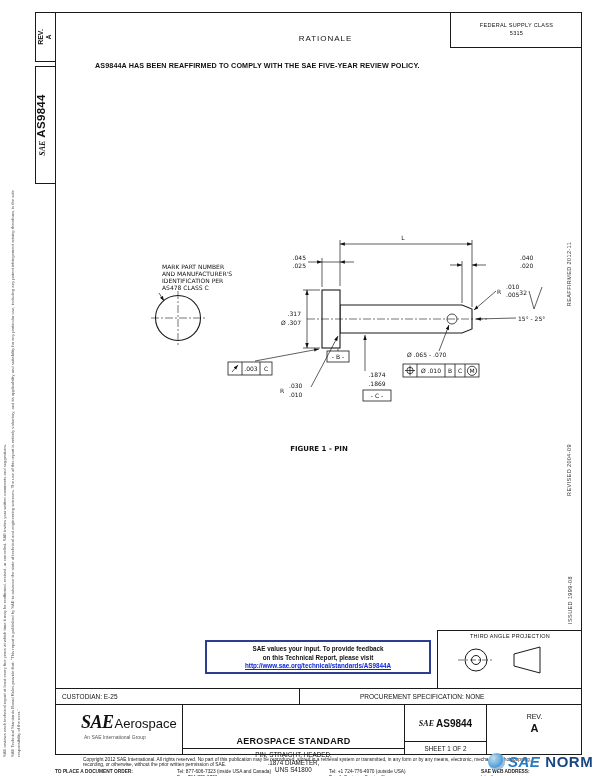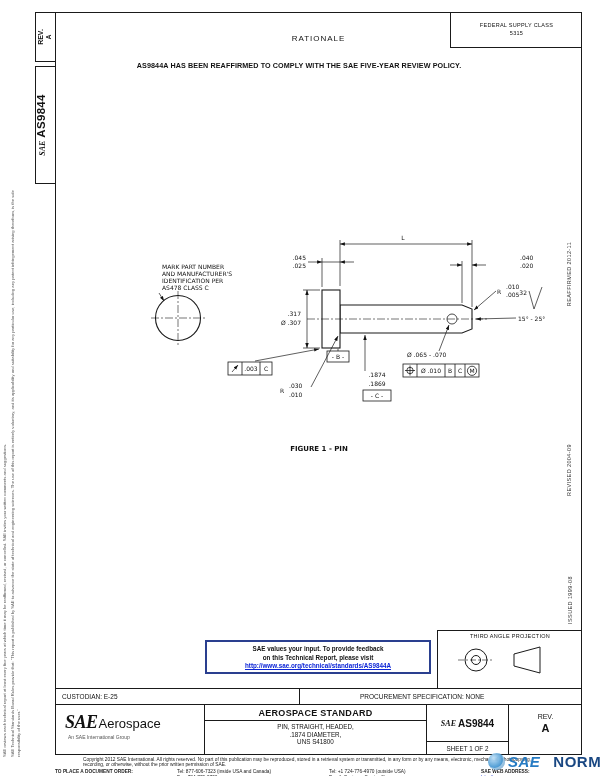--- a/index.html
+++ b/index.html
@@ -20,25 +20,25 @@
   .margin-col{position:absolute;width:575px;height:11px;transform:rotate(-90deg);font-size:4.2px;line-height:5.5px;color:#555;overflow:hidden;}
   .mcol1{left:-280px;top:464px;}
   .mcol2{left:-272px;top:464px;}
 
   
   .stamp{position:absolute;transform:rotate(-90deg);font-size:5.5px;letter-spacing:0.4px;white-space:nowrap;text-align:center;color:#333;height:8px;}
   .stamp1{left:520px;top:270px;width:100px;}
   .stamp2{left:525px;top:466px;width:90px;}
   .stamp3{left:528px;top:596px;width:85px;}
 
-  .rationale{position:absolute;left:55px;top:34px;width:527px;text-align:center;font-size:8px;letter-spacing:1px;}
+  .rationale{position:absolute;left:62px;top:34px;width:527px;text-align:center;font-size:8px;letter-spacing:1px;}
   .classbox{position:absolute;left:450px;top:12px;width:132px;height:36px;border-left:1.2px solid #1a1a1a;border-bottom:1.2px solid #1a1a1a;box-sizing:border-box;display:flex;flex-direction:column;align-items:center;justify-content:center;font-size:5.5px;line-height:7.5px;text-align:center;letter-spacing:0.3px;}
 
   .paras{position:absolute;left:95px;top:61px;width:408px;}
-  .paras p{margin:0 0 9px 0;font-size:7.2px;font-weight:bold;line-height:9.6px;letter-spacing:0.1px;text-align:center;}
+  .paras p{margin:0 0 9px 0;font-size:7.2px;font-weight:bold;line-height:9.6px;letter-spacing:0.1px;}
 
   .drawing{position:absolute;left:55px;top:225px;}
   .drawing text{font-family:"DejaVu Sans",sans-serif;font-size:6px;fill:#111;}
   .drawing .cap{font-size:7px;font-weight:bold;}
   .part{fill:#fff;stroke:#1a1a1a;stroke-width:1.1;}
   .dim{stroke:#1a1a1a;stroke-width:0.7;fill:none;}
   .cl{stroke:#1a1a1a;stroke-width:0.6;stroke-dasharray:8 2 2 2;fill:none;}
   .fcf{fill:none;stroke:#1a1a1a;stroke-width:0.8;}
 
   
@@ -50,26 +50,26 @@
   .projection .ptitle{font-size:5.5px;text-align:center;padding-top:2px;letter-spacing:0.3px;}
 
   
   .custrow{position:absolute;left:55px;top:688px;width:527px;height:16px;border-top:1.2px solid #1a1a1a;box-sizing:border-box;display:flex;font-size:6.5px;align-items:center;}
   .custrow .c1{width:245px;border-right:1.2px solid #1a1a1a;box-sizing:border-box;padding-left:7px;align-self:stretch;display:flex;align-items:center;}
   .custrow .c2{flex:1;padding-left:60px;}
 
   
   .tblock{position:absolute;left:55px;top:704px;width:527px;height:51px;border-top:1.2px solid #1a1a1a;box-sizing:border-box;display:flex;}
   .tcell{border-right:1.2px solid #1a1a1a;box-sizing:border-box;}
-  .tc-logo{width:150px;padding:7px 0 0 10px;}
+  .tc-logo{width:128px;padding:7px 0 0 26px;}
   .logo-sae{font-family:"Liberation Serif",serif;font-style:italic;font-weight:bold;font-size:18px;letter-spacing:-0.5px;}
   .logo-aero{font-size:13px;margin-left:1px;}
   .logo-tag{font-size:5px;color:#555;margin-top:1px;padding-left:3px;}
   .tc-title{width:222px;text-align:center;}
-  .tc-title .dtype{font-size:9px;font-weight:bold;padding:3px 0 2px 0;border-bottom:0.8px solid #1a1a1a;letter-spacing:0.3px;}
+  .tc-title .dtype{font-size:9px;font-weight:bold;padding:3px 0 2px 0;border-bottom:0.8px solid #1a1a1a;letter-spacing:0.3px;margin-top:28px;}
   .tc-title .tline{font-size:6.3px;line-height:7.6px;}
   .tc-title .tlines{padding-top:2px;}
   .tc-num{width:82px;display:flex;flex-direction:column;}
   .tc-num .numtop{flex:1;display:flex;align-items:center;justify-content:center;gap:2px;}
   .tc-num .numtop .n{font-weight:bold;font-size:10px;}
   .tc-num .sheet{border-top:0.8px solid #1a1a1a;font-size:6.3px;text-align:center;padding:3px 0;}
   .tc-rev{flex:1;border-right:none;text-align:center;}
   .tc-rev .rl{font-size:7px;margin-top:8px;}
   .tc-rev .rv{font-size:11px;font-weight:bold;margin-top:2px;}
 
@@ -77,21 +77,21 @@
   .footer{position:absolute;left:55px;top:757px;width:527px;font-size:4.8px;color:#222;}
   .f-rights{padding-left:28px;width:462px;line-height:5.4px;}
   .f-grid{display:grid;grid-template-columns:122px 152px 152px auto;line-height:5.9px;margin-top:1px;}
   .f-bold{font-weight:bold;}
   .f-link{color:#0b24d6;text-decoration:underline;}
 
   
   .watermark{position:absolute;left:488px;top:747px;width:110px;height:28px;display:flex;align-items:center;gap:3px;opacity:0.95;}
   .wm-icon{width:17px;height:17px;border-radius:50%;background:radial-gradient(circle at 32% 30%,#bfe0f7,#4a9ad4 55%,#145f9e);box-shadow:inset -2px -2px 0 rgba(255,255,255,0.45);flex:0 0 auto;}
   .wm-sae{font-style:italic;font-weight:900;font-size:15px;color:#1b74c0;letter-spacing:0.5px;}
-  .wm-norm{font-weight:900;font-size:15px;color:#0d3e7c;letter-spacing:0.5px;margin-left:10px;}
+  .wm-norm{font-weight:900;font-size:15px;color:#0d3e7c;letter-spacing:0.5px;margin-left:2px;}
 </style>
 </head>
 <body>
 
 <div class="page">
 
   <div class="margin-col mcol1">SAE reviews each technical report at least every five years at which time it may be reaffirmed, revised, or cancelled. SAE invites your written comments and suggestions.</div>
   <div class="margin-col mcol2">SAE Technical Standards Board Rules provide that: "This report is published by SAE to advance the state of technical and engineering sciences. The use of this report is entirely voluntary, and its applicability and suitability for any particular use, including any patent infringement arising therefrom, is the sole responsibility of the user."</div>
 
   <div class="frame"></div>

